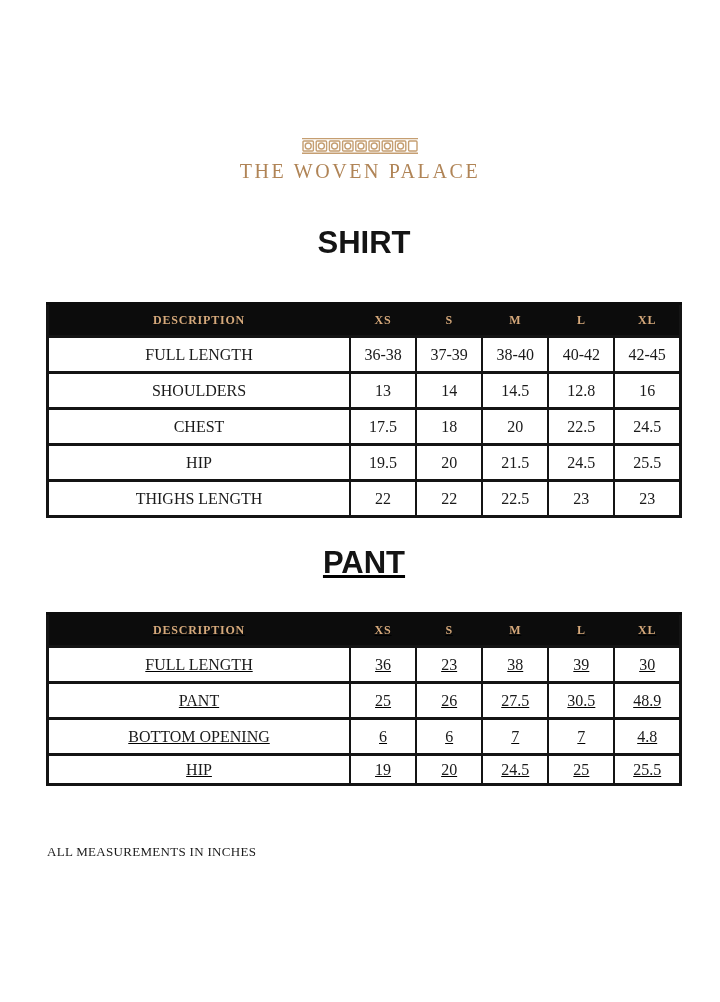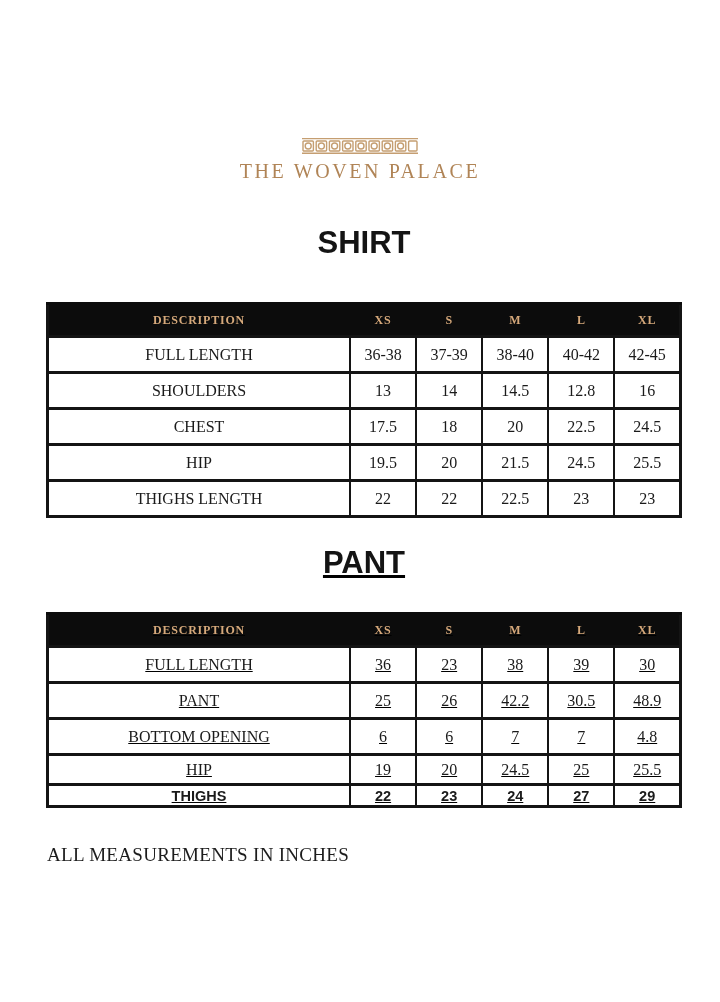--- a/index.html
+++ b/index.html
@@ -78,21 +78,21 @@
     height: 19px;
     font-family: "Liberation Sans", sans-serif;
     font-weight: 700;
     font-size: 14.5px;
   }
 
   
   .footer-note {
     position: absolute;
     left: 47px; top: 844px;
-    font-size: 19px;
+    font-size: 13px;
     letter-spacing: 0.3px;
     color: #1c1c1c;
   }
 </style>
 </head>
 <body>
 
 <div class="page">
 
   <div class="brand">
@@ -201,48 +201,40 @@
               <td>36</td>
               <td>23</td>
               <td>38</td>
               <td>39</td>
               <td>30</td>
             </tr>
             <tr>
               <td class="col-desc">PANT</td>
               <td>25</td>
               <td>26</td>
-              <td>42.2</td>
+              <td>27.5</td>
               <td>30.5</td>
               <td>48.9</td>
             </tr>
             <tr>
               <td class="col-desc">BOTTOM OPENING</td>
               <td>6</td>
               <td>6</td>
               <td>7</td>
               <td>7</td>
               <td>4.8</td>
             </tr>
             <tr>
               <td class="col-desc">HIP</td>
               <td>19</td>
               <td>20</td>
               <td>24.5</td>
               <td>25</td>
               <td>25.5</td>
             </tr>
-            <tr>
-              <td class="col-desc">THIGHS</td>
-              <td>22</td>
-              <td>23</td>
-              <td>24</td>
-              <td>27</td>
-              <td>29</td>
-            </tr>
           </tbody>
         </table>
       </section>
     </div>
 
   <div class="footer-note">ALL MEASUREMENTS IN INCHES</div>
 
 </div>
 
 </body></html>

